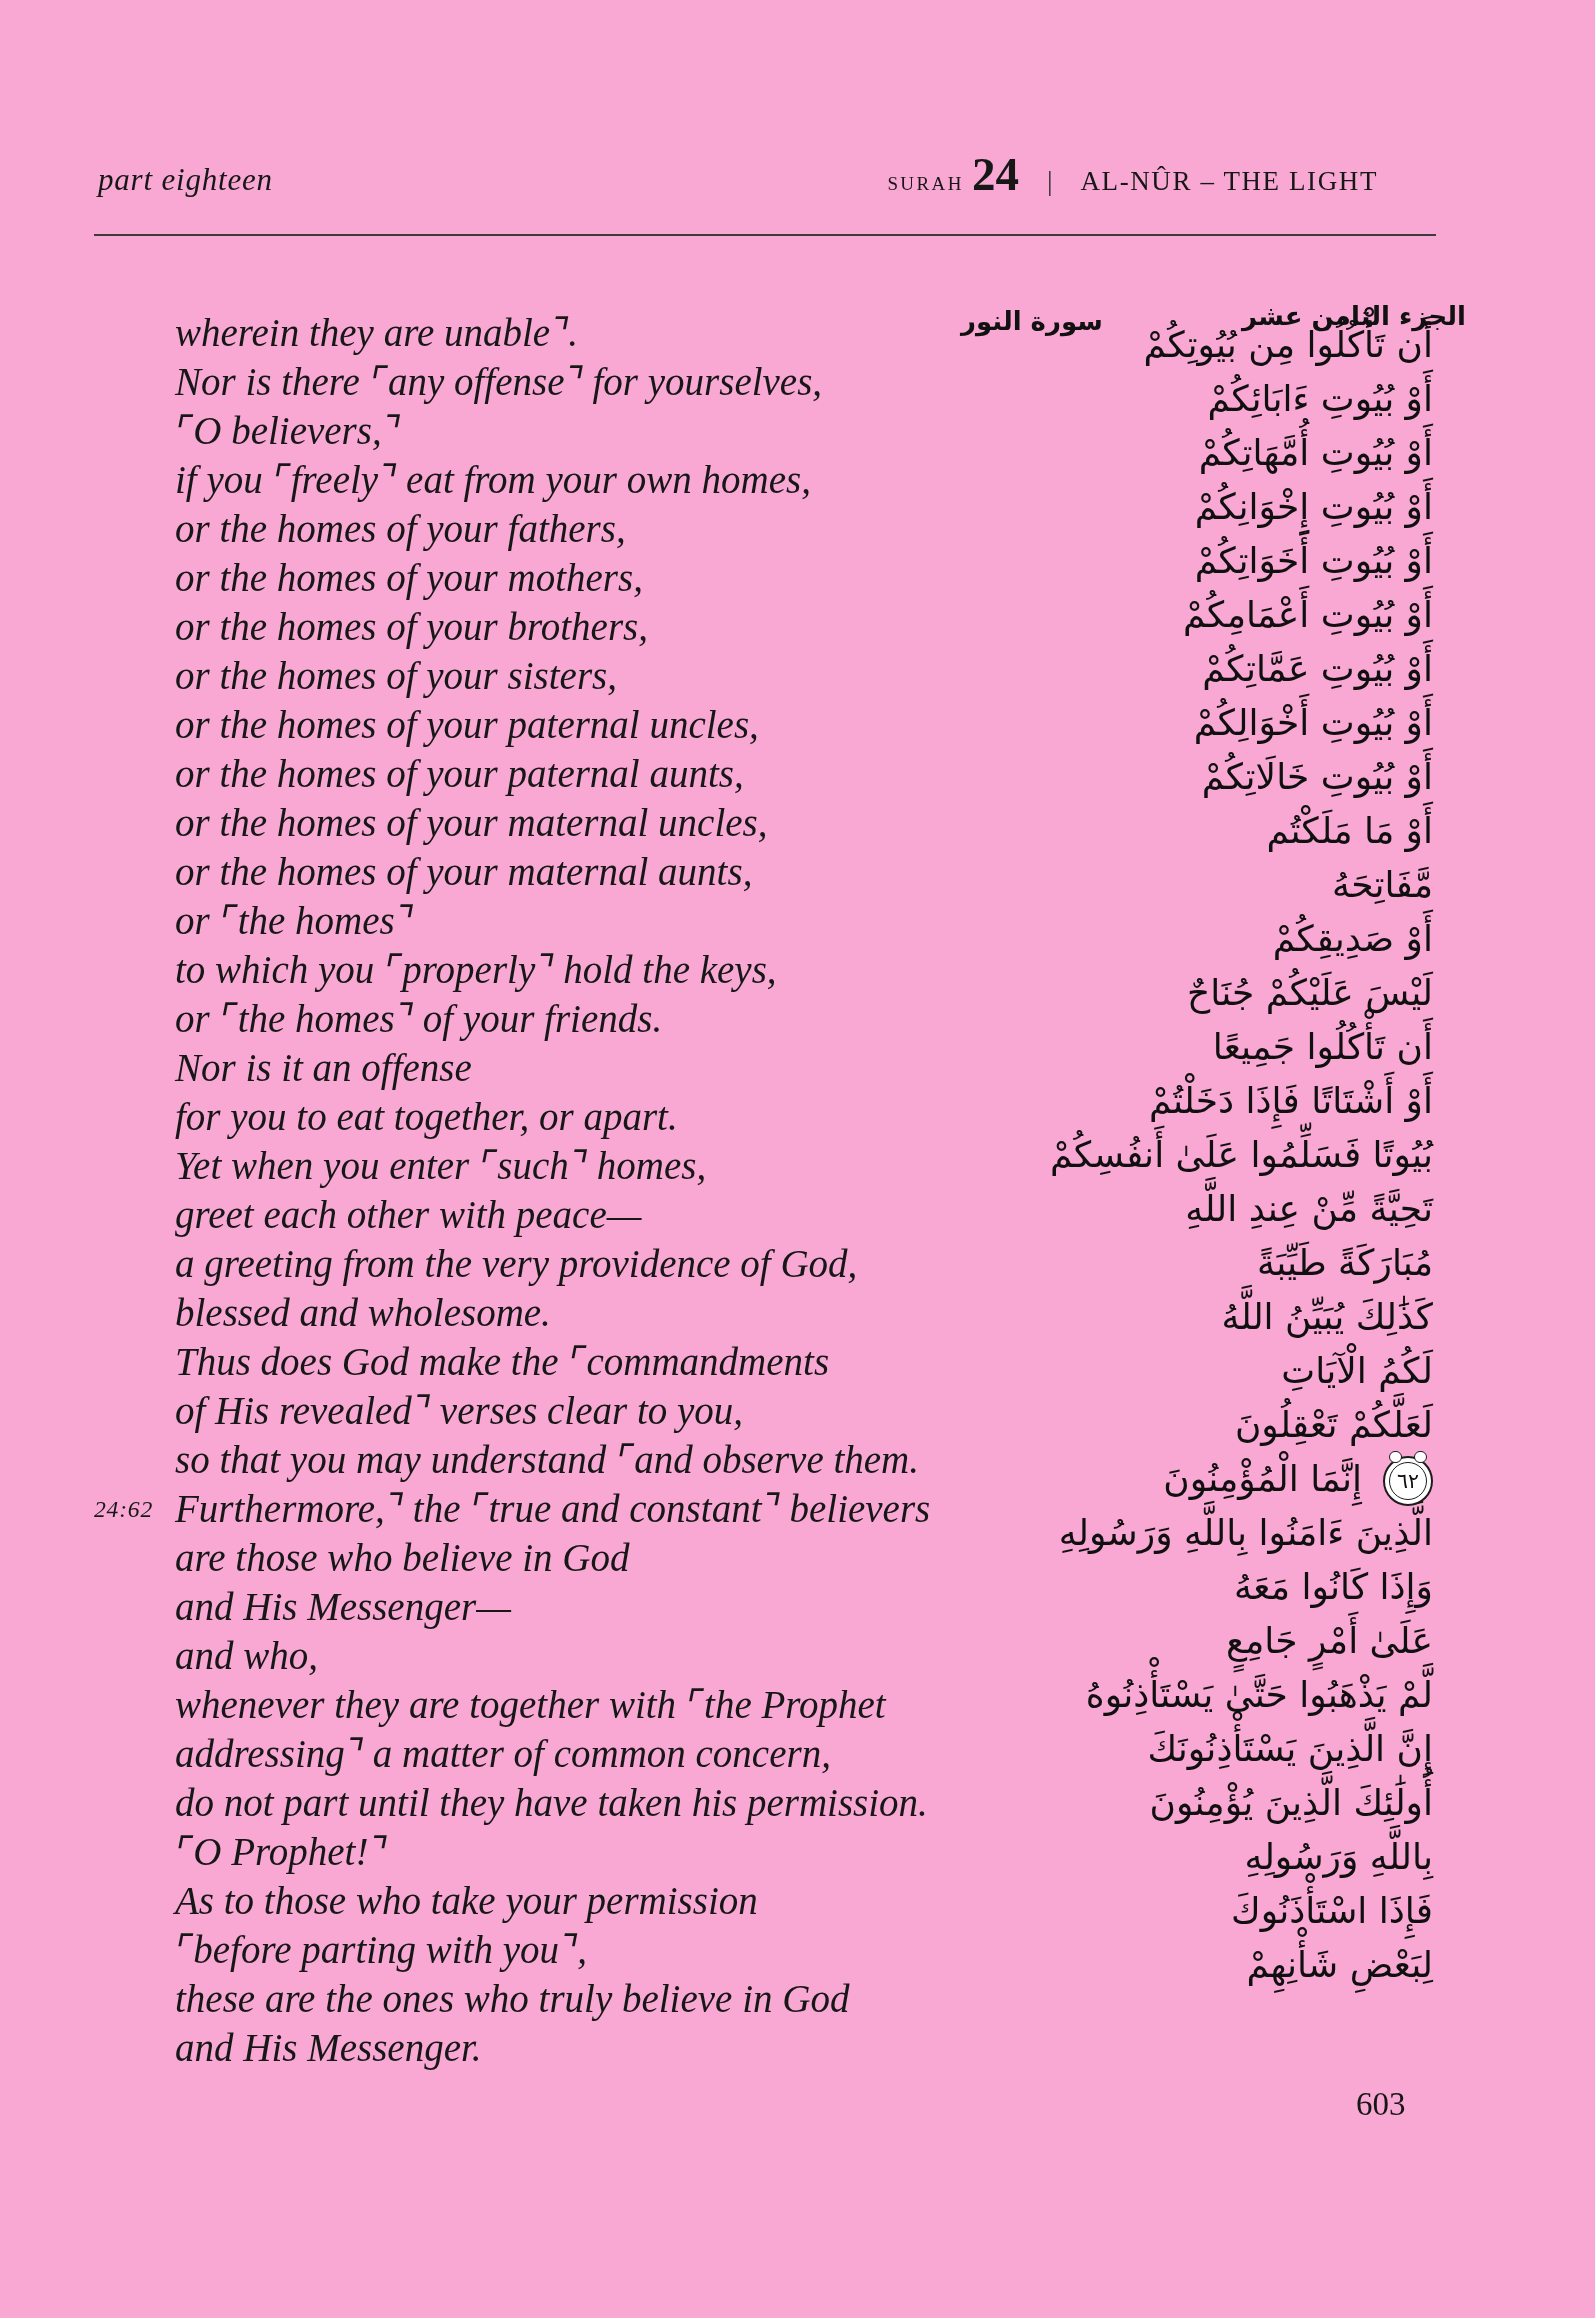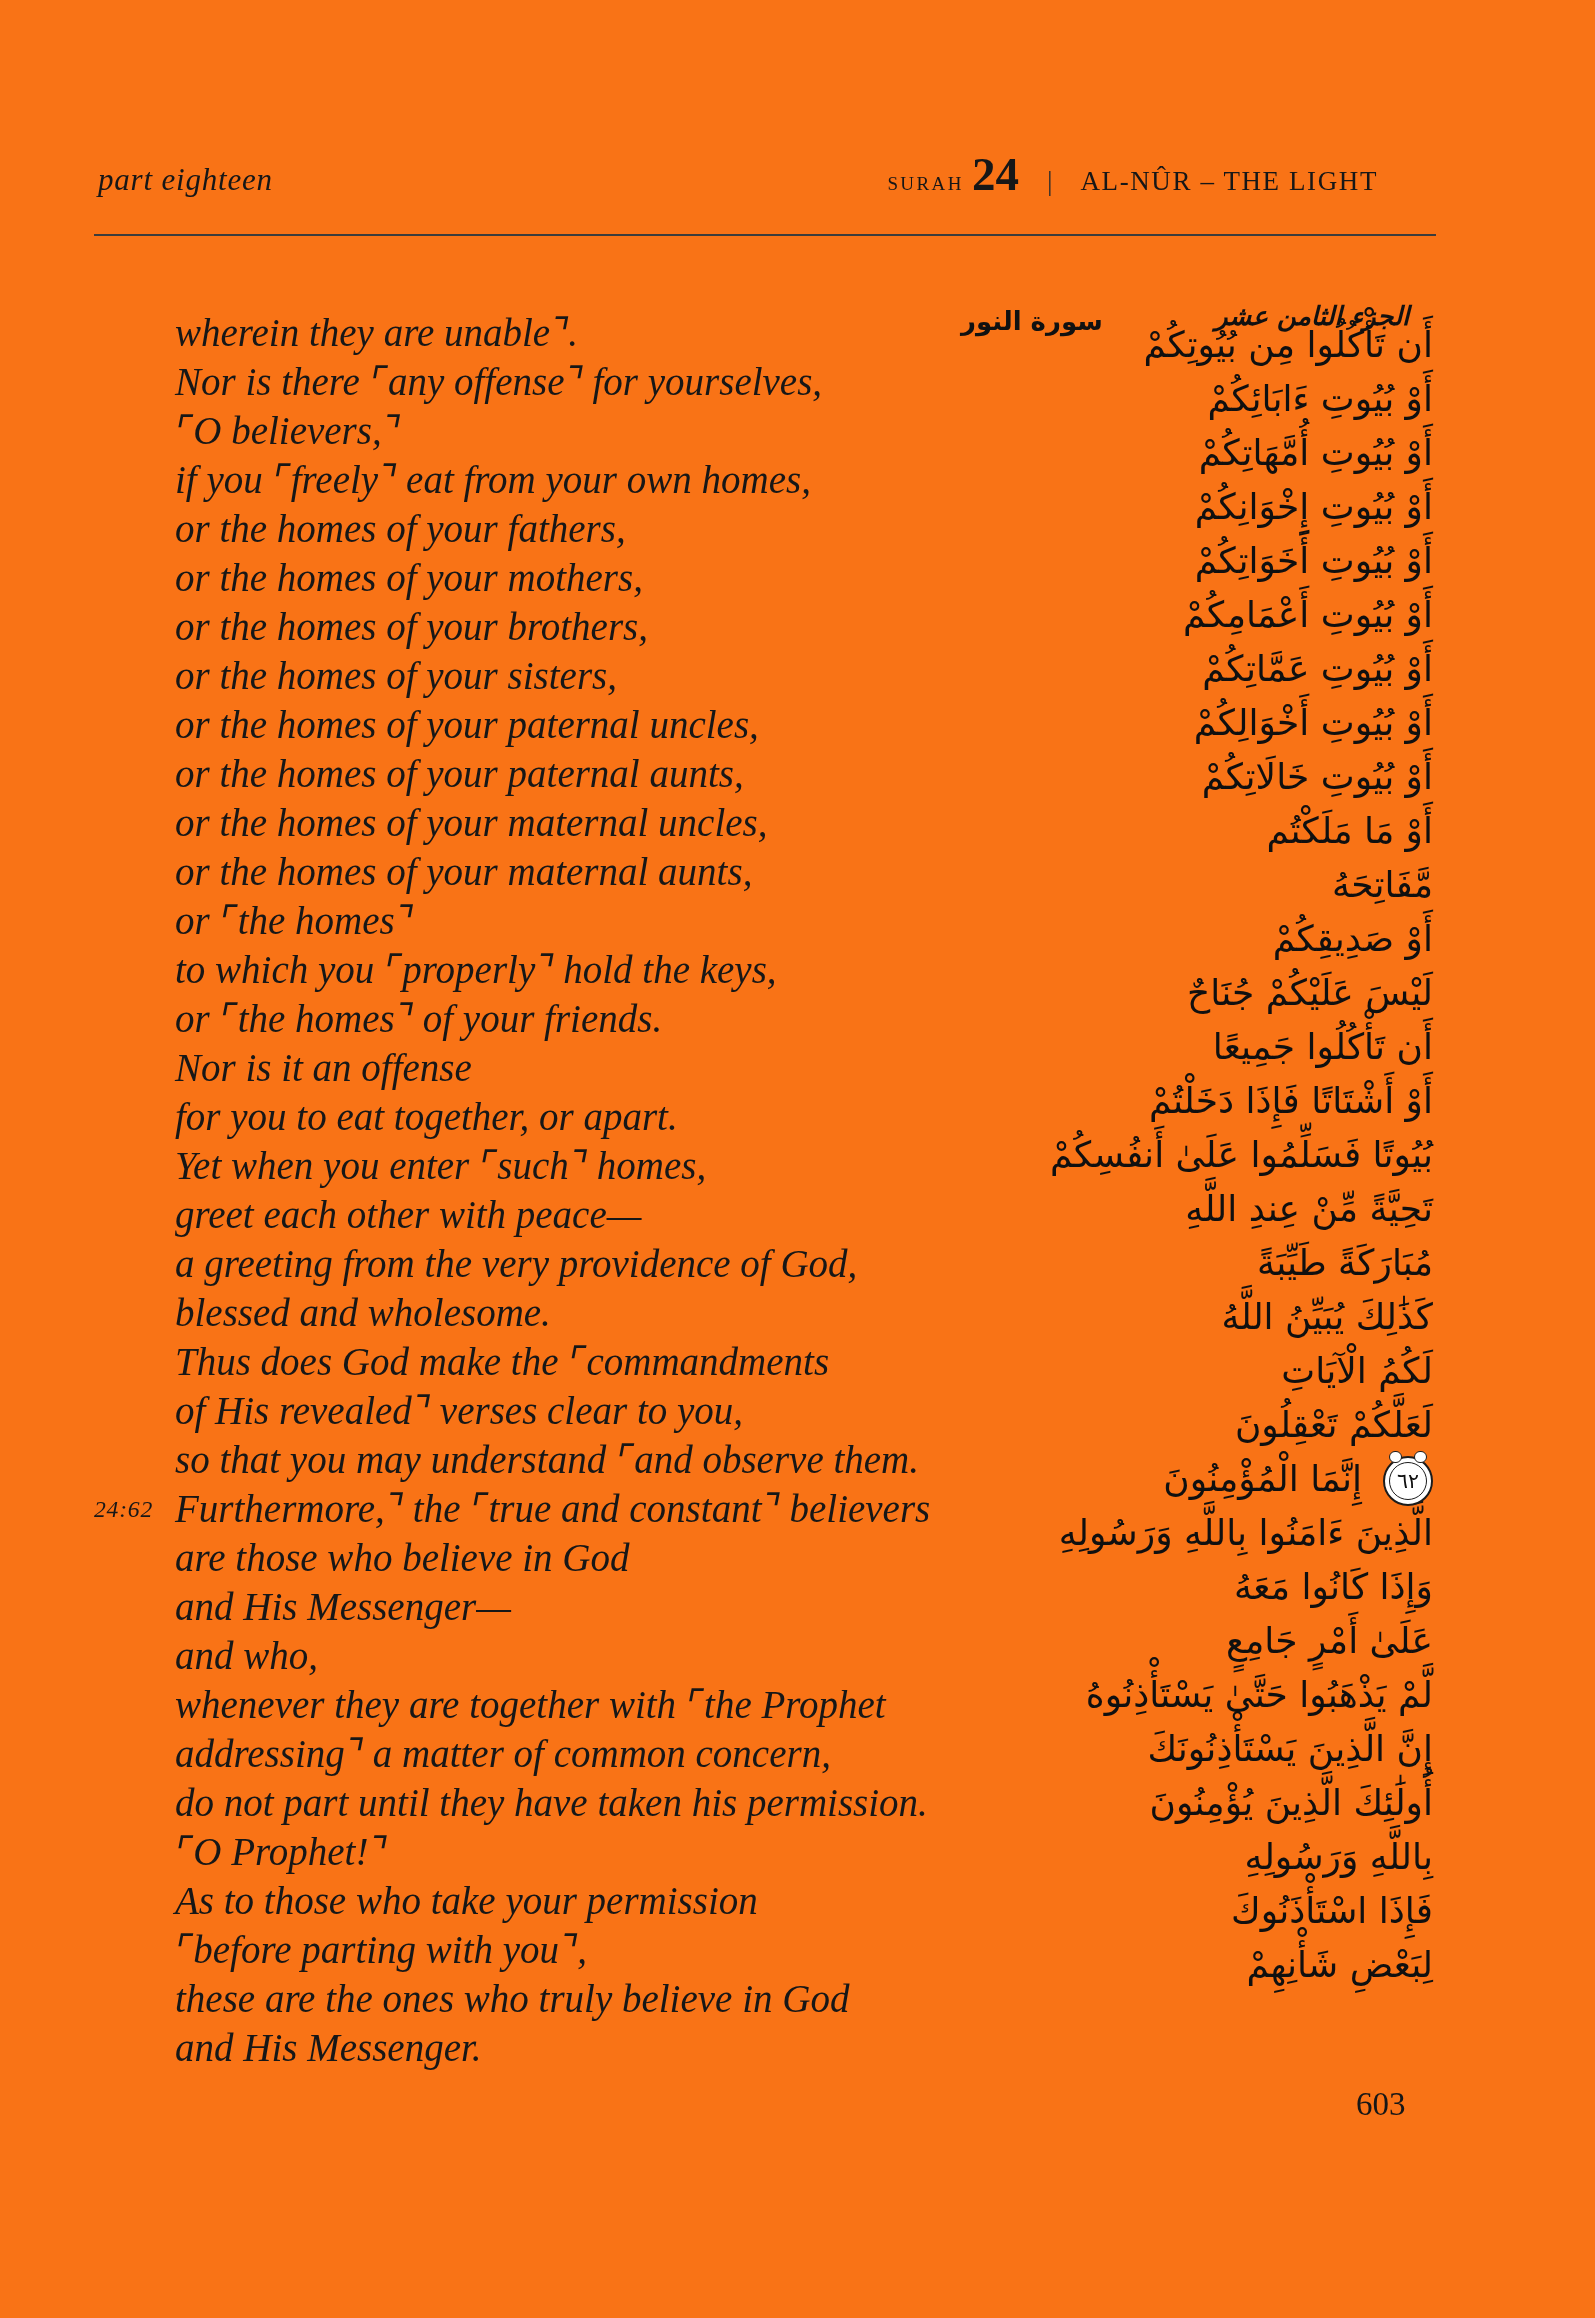--- a/index.html
+++ b/index.html
@@ -1,33 +1,33 @@
 <!DOCTYPE html>
 <html style="font-size:13px"><head>
 <meta charset="utf-8">
 <style>
   html,body{margin:0;padding:0;background:#e8e8e8;}
-  .page{position:relative;width:1596px;height:2319px;background:#f97316;color:#171717;
+  .page{position:relative;width:1596px;height:2319px;background:#f9a8d4;color:#171717;
         font-family:"Liberation Serif","DejaVu Serif","DejaVu Sans",serif;overflow:hidden;}
 
   
   .page-header{position:absolute;left:98px;right:218px;top:151px;display:flex;
                justify-content:space-between;align-items:baseline;}
   .part-label{font-style:italic;font-size:31px;letter-spacing:0.8px;}
   .surah-header{display:flex;align-items:baseline;white-space:nowrap;}
   .surah-word{font-size:19px;letter-spacing:2.4px;}
   .surah-num{font-size:47px;font-weight:bold;margin-left:8.1px;line-height:1;}
   .hdr-sep{font-size:28px;margin:0 28px;color:#2e2e2e;}
   .surah-name{font-size:27px;letter-spacing:1.6px;text-align:center;}
   .header-rule{position:absolute;left:94px;top:234px;width:1342px;height:2.4px;background:#3c3c3c;}
 
   
   .callig{position:absolute;direction:rtl;font-family:"DejaVu Sans",sans-serif;
           font-weight:bold;font-size:26px;color:#111;margin-top:44px;}
-  .callig-juz{left:1215px;top:257px;font-style:italic;}
+  .callig-juz{left:1242px;top:257px;}
   .callig-surah{left:961px;top:262px;}
 
   
   .english-col{position:absolute;left:175px;top:308px;font-size:39px;white-space:nowrap;}
   .english-line{position:relative;height:49px;line-height:49px;font-style:italic;}
   .verse-ref{position:absolute;left:-81px;top:0;font-size:23.6px;line-height:50px;letter-spacing:0.8px;}
 
   
   .arabic-col{position:absolute;right:163px;top:318px;direction:rtl;text-align:right;
               font-family:"DejaVu Sans",sans-serif;font-size:36px;white-space:nowrap;color:#101010;}

